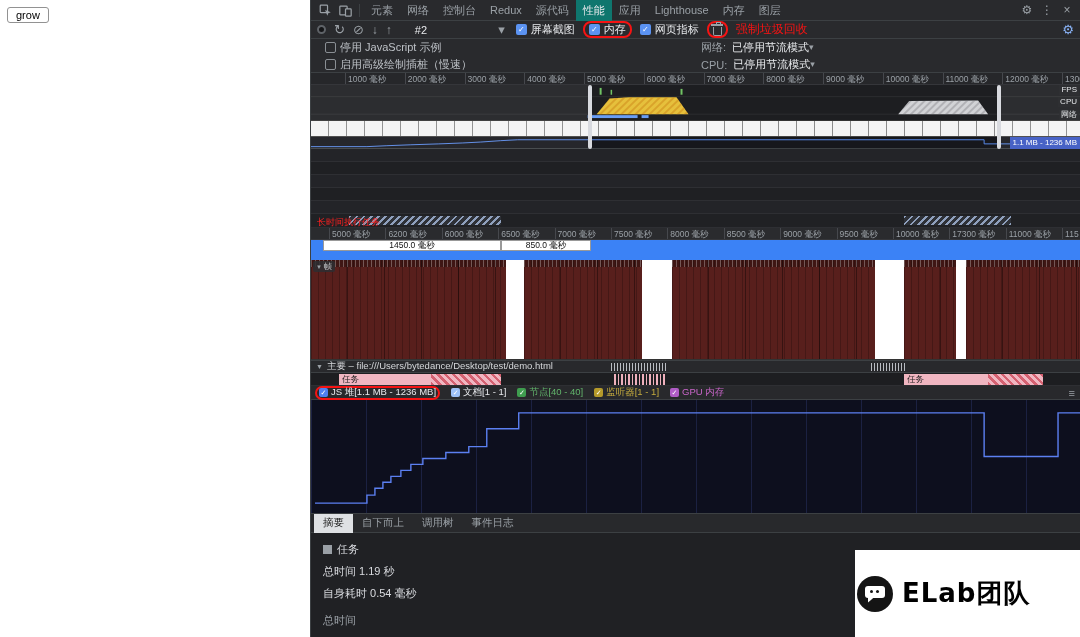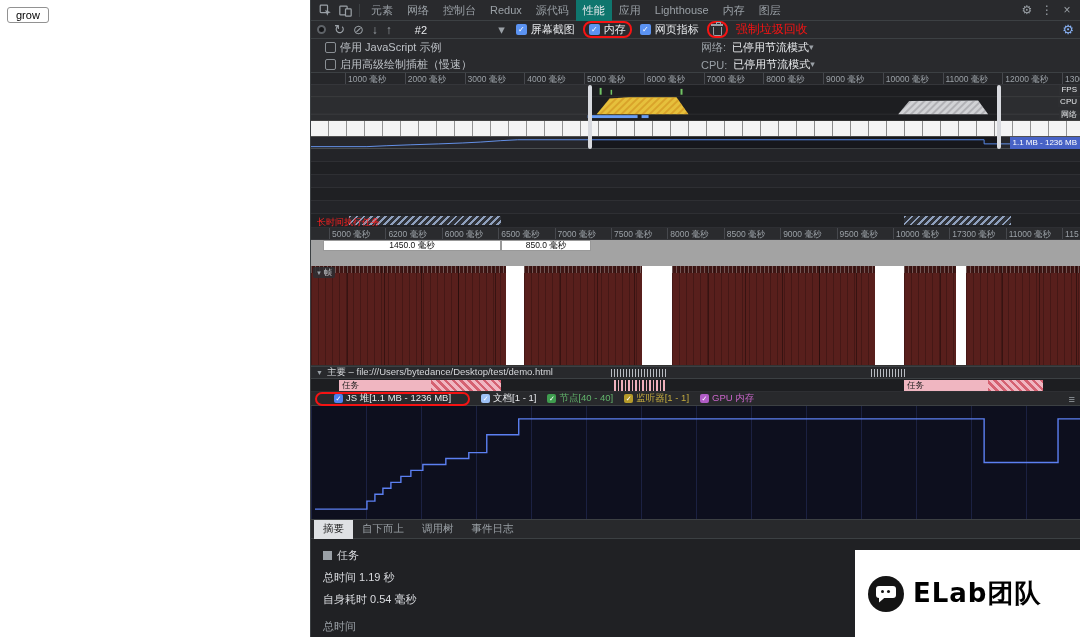--- a/index.html
+++ b/index.html
@@ -75,21 +75,21 @@
 
   
   .longtask{position:relative;height:14px;background:#202124;border-bottom:1px solid #2e2f33}
   .lt-note{position:absolute;left:6px;top:2px;color:#ff2020;font-size:9px;z-index:2;white-space:nowrap}
   .hatch{position:absolute;top:2px;height:9px;background:repeating-linear-gradient(135deg,#8fa0bd 0 2px,rgba(143,160,189,.12) 2px 5px)}
   .hb1{left:38px;width:152px}.hb2{left:593px;width:107px}
 
   .ruler2{background:#2a2b2e}
 
   
-  .framesbar{position:relative;height:26px;background:#a3a3a3}
+  .framesbar{position:relative;height:20px;background:#3b82f6}
   .frame-bar{position:absolute;top:0;height:11px;background:#fff;border:1px solid #999;color:#111;font-size:8.5px;line-height:9px;text-align:center;white-space:nowrap;overflow:hidden}
   .f1{left:12px;width:178px}.f2{left:190px;width:90px}.f3{left:280px;width:298px}
 
   
   .flame{position:relative;height:100px;background:#fff;border-bottom:1px solid #333}
   .mblock{position:absolute;top:0;height:100%;background-color:#581f1c;background-image:repeating-linear-gradient(90deg,rgba(0,0,0,.22) 0 1px,transparent 1px 7px),repeating-linear-gradient(90deg,transparent 0 36px,rgba(0,0,0,.38) 36px 37px)}
   .mblock::before{content:"";position:absolute;left:0;right:0;top:0;height:7px;background-color:rgba(0,0,0,.28);background-image:repeating-linear-gradient(90deg,rgba(255,255,255,.28) 0 1px,transparent 1px 4px)}
   .m1{left:0;width:195px}.m2{left:213px;width:118px}.m3{left:361px;width:203px}.m4{left:593px;width:52px}.m5{left:655px;width:115px}
   .flame-chip{position:absolute;left:2px;top:1px;z-index:2;display:flex;align-items:center;gap:2px;background:rgba(45,46,49,.85);color:#c8cacd;font-size:8px;padding:0 3px;border-radius:2px}
   .flame-chip .glyph{font-size:6px}
@@ -106,21 +106,21 @@
   .tb1{left:28px;width:162px}.tb2{left:593px;width:139px}
   .stripes{position:absolute;top:0;bottom:0;right:0;background:repeating-linear-gradient(45deg,rgba(186,13,34,.5) 0 2.5px,transparent 2.5px 5.5px)}
   .s1{width:70px}.s2{width:55px}
   .task-cluster{position:absolute;left:303px;top:1px;height:11px;width:52px;background:repeating-linear-gradient(90deg,#eeb0bc 0 1.5px,transparent 1.5px 3.5px)}
 
   
   .legendrow{position:relative;height:14px;display:flex;align-items:center;gap:11px;padding-left:4px;background:#28292c;border-bottom:1px solid #3c4043;font-size:9.5px}
   .leg{display:flex;align-items:center;gap:3px;white-space:nowrap}
   .leg .cb{width:9px;height:9px}
   .leg .cb span{font-size:7px}
-  .leg-box{border:2px solid #f51313;border-radius:7px;padding:0 17px;height:14px}
+  .leg-box{border:2px solid #f51313;border-radius:7px;padding:0 2px;height:14px}
   .c0{background:#4e80f0}.c1{background:#9ec1f7}.c2{background:#3f9d4f}.c3{background:#b59a2a}.c4{background:#b05cc6}
   .lt0,.lt1{color:#e8eaed}.lt2{color:#62b46b}.lt3{color:#c3aa3e}.lt4{color:#cb66cb}
   .menu-glyph{position:absolute;right:5px;color:#9aa0a6;font-size:11px}
 
   
   .memgraph{position:relative;height:114px;background:#0d0f1e;background-image:repeating-linear-gradient(90deg,rgba(64,80,160,.28) 0 1px,transparent 1px 55px);border-bottom:1px solid #3c4043}
   .memgraph svg{position:absolute;left:0;top:0;width:100%;height:100%}
   .memline{fill:none;stroke:#5c80f2;stroke-width:1.4}
   .heapline{fill:none;stroke:#5b8def;stroke-width:1}
 
@@ -131,21 +131,21 @@
 
   
   .summary{height:113px;padding:9px 12px;color:#dadce0;font-size:11px;background:#202124}
   .srow{display:flex;align-items:center;gap:5px;margin-bottom:7px;white-space:nowrap}
   .sq{width:9px;height:9px;background:#9aa0a6;flex:none}
   .warn,.wlabel,.wlink{color:#ff7575}
   .wlink{text-decoration:underline}
   .sec{color:#9aa0a6;margin-top:12px}
 
   
-  .wm{position:absolute;left:855px;top:550px;width:225px;height:87px;background:#fff;display:flex;align-items:center;gap:9px;padding-left:13px}
+  .wm{position:absolute;left:855px;top:550px;width:225px;height:87px;background:#fff;display:flex;align-items:center;gap:9px;padding-left:2px}
   .wm-icon{position:relative;width:36px;height:36px;background:#141414;border-radius:50%;flex:none}
   .wm-icon::before{content:"";position:absolute;left:8px;top:10px;width:20px;height:12px;background:#fff;border-radius:3px}
   .wm-icon::after{content:"";position:absolute;left:13px;top:14px;width:3px;height:3px;border-radius:50%;background:#141414;box-shadow:6px 0 0 #141414}
   .wm-tail{position:absolute;left:11px;top:21px;width:7px;height:6px;background:#fff;clip-path:polygon(0 100%,0 0,100% 0)}
   .wm-text{font-family:"DejaVu Sans",sans-serif;font-size:26px;font-weight:bold;color:#000;letter-spacing:1px}
 </style>
 </head>
 <body>
 
 <div class="page">

